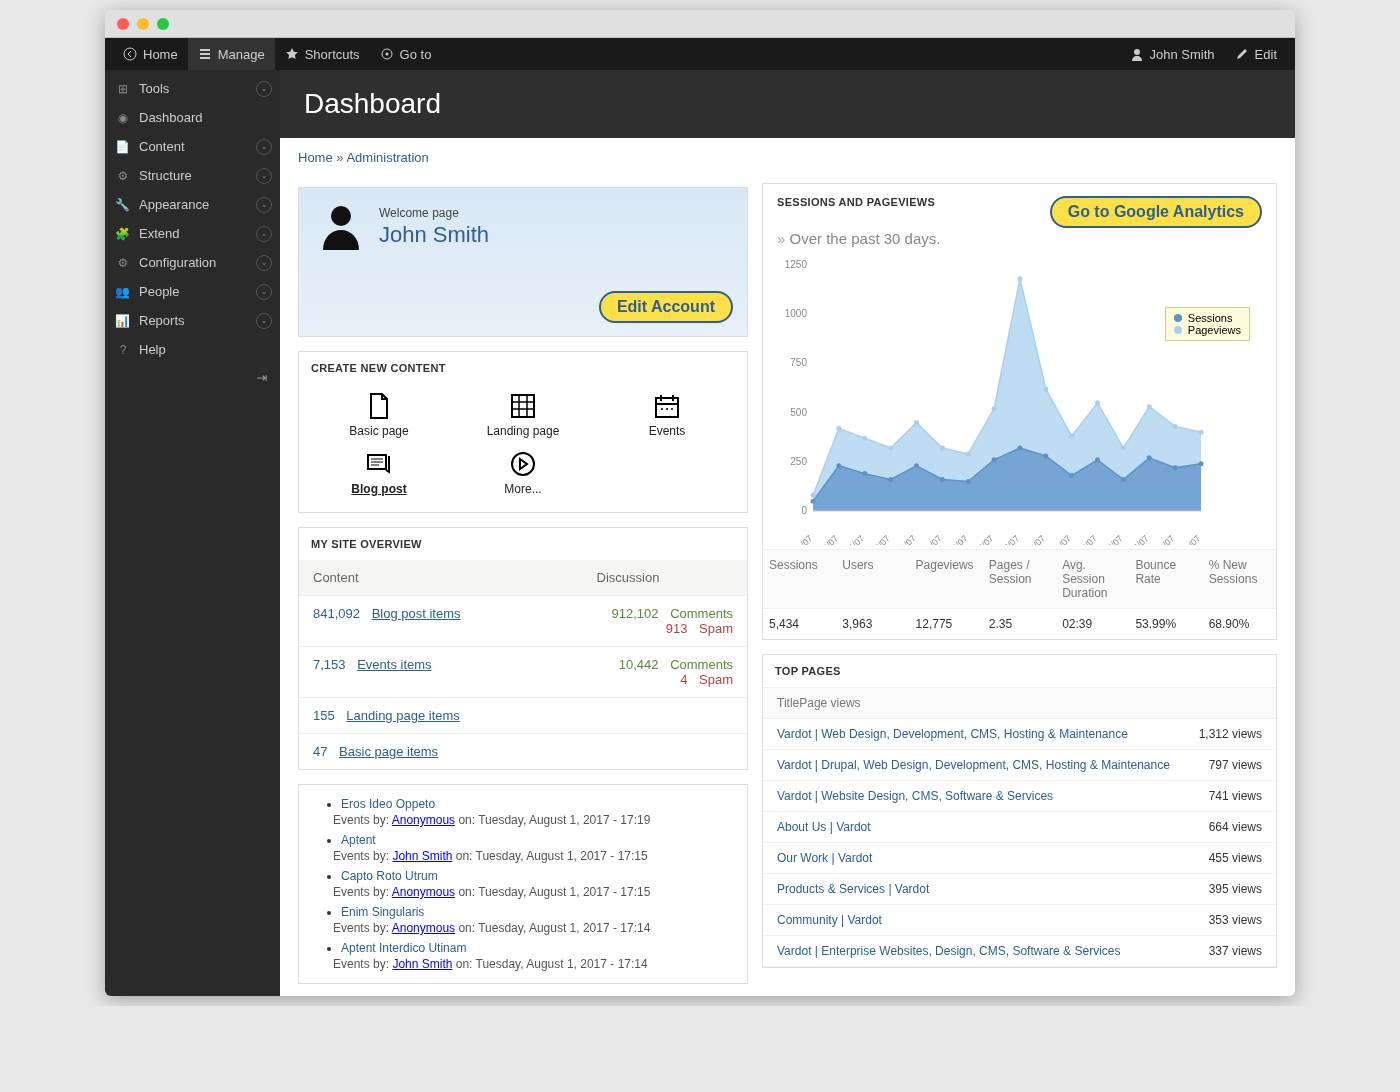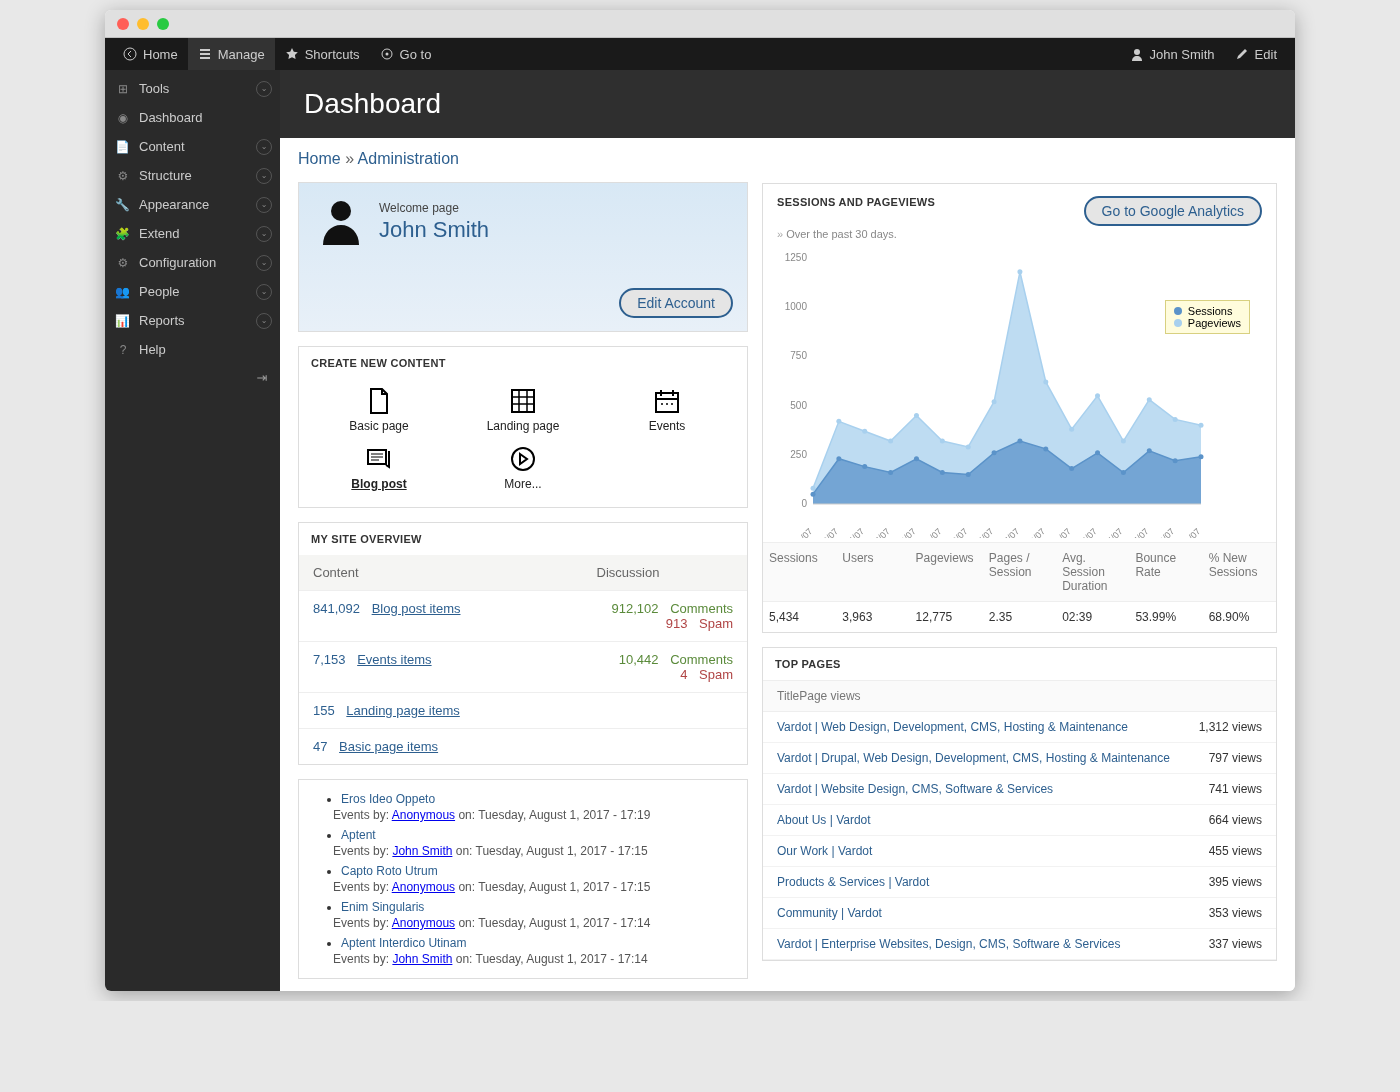--- a/index.html
+++ b/index.html
@@ -16,49 +16,49 @@
 .body{display:flex;min-height:920px}
 .sidebar{width:175px;background:#2a2a2a;color:#ccc;font-size:13px;padding-top:4px}
 .sb-item{display:flex;align-items:center;padding:7px 10px;cursor:pointer;gap:8px;position:relative}
 .sb-chev{position:absolute;right:8px;width:16px;height:16px;border:1px solid #555;border-radius:50%;display:flex;align-items:center;justify-content:center;font-size:8px;color:#888}
 .main{flex:1;background:#fff}
 .page-head{background:#2f2f2f;padding:18px 24px}
 .page-head h1{color:#fff;font-weight:300;font-size:28px}
 .content{padding:12px 18px;display:flex;gap:14px;align-items:flex-start}
 .col-left{flex:0 0 450px;display:flex;flex-direction:column;gap:14px}
 .col-right{flex:1;display:flex;flex-direction:column;gap:14px}
-.breadcrumb{font-size:16px;color:#666;}
+.breadcrumb{font-size:13px;color:#666;margin-bottom:8px}
 .breadcrumb a{color:#2d5f8f;text-decoration:none}
 .panel{border:1px solid #ddd;background:#fff}
 .welcome{background:linear-gradient(to bottom,#d8e8f5,#e8f0f8);padding:18px;position:relative;height:150px}
 .welcome .avatar{width:48px;height:48px;position:absolute;left:18px;top:14px}
 .welcome .wtxt{margin-left:62px}
 .welcome .wtxt .wb{font-size:12px;color:#444}
 .welcome .wtxt .wn{font-size:22px;color:#2d5f8f;font-weight:500;margin-top:2px}
-.btn-outline{border:2px solid #2d5f8f;color:#2d5f8f;background:#e5e5e5;border-radius:18px;padding:5px 16px;font-size:14px;font-weight:400;cursor:pointer}
+.btn-outline{border:2px solid #2d5f8f;color:#2d5f8f;background:#fde047;border-radius:18px;padding:5px 16px;font-size:16px;font-weight:700;cursor:pointer}
 .welcome .btn-outline{position:absolute;right:14px;bottom:13px}
 .panel-title{font-size:11px;font-weight:700;color:#333;padding:10px 12px;letter-spacing:.3px}
 .create-grid{display:grid;grid-template-columns:repeat(3,1fr);padding:4px 8px 12px;gap:4px 0}
 .cg-item{display:flex;flex-direction:column;align-items:center;gap:4px;cursor:pointer;padding:4px}
 .cg-item .lbl{font-size:12px;color:#222}
 .cg-item.ul .lbl{text-decoration:underline;font-weight:600}
 .ov-head{display:flex;background:#f5f5f3;font-size:13px;color:#666;padding:10px 14px}
 .ov-row{padding:10px 14px;border-top:1px solid #eee;font-size:13px}
 .ov-row .line1{display:flex}
 .ov-num{width:60px;text-align:left;color:#2d5f8f;margin-right:8px}
 .ov-link{color:#2d5f8f}
 .ov-disc{text-align:right}
 .ov-disc .c{color:#5a8a3a}
 .ov-disc .s{color:#b04545}
 .nc-list{padding:6px 10px 12px;font-size:12px}
 .nc-list li{margin:6px 0 2px 32px;list-style:disc;color:#333}
 .nc-list li a{color:#2d5f8f;text-decoration:none}
 .nc-list .meta{margin-left:24px;color:#555;font-size:12px}
 .ga-head{display:flex;justify-content:space-between;align-items:flex-start;padding:12px 14px 0}
-.ga-sub{font-size:11px;color:#888;padding:2px 14px 0}
+.ga-sub{font-size:15px;color:#888;padding:2px 14px 0}
 .ga-sub::before{content:"» ";color:#aaa}
 .chart-wrap{padding:8px 14px 4px;position:relative}
 .legend{position:absolute;right:26px;top:60px;background:#fffcdc;border:1px solid #d8d080;padding:4px 8px;font-size:11px;z-index:2}
 .legend div{display:flex;align-items:center;gap:6px}
 .legend .dot{width:8px;height:8px;border-radius:50%}
 .stats-row{display:flex;border-top:1px solid #eee;font-size:12px}
 .stats-row>div{flex:1;padding:8px 6px}
 .stats-row.head{color:#777;background:#fafafa}
 .stats-row.vals{color:#333;font-weight:500}
 .tp-head{display:flex;padding:8px 14px;background:#fafafa;font-size:12px;color:#777;border-top:1px solid #eee;border-bottom:1px solid #eee}

